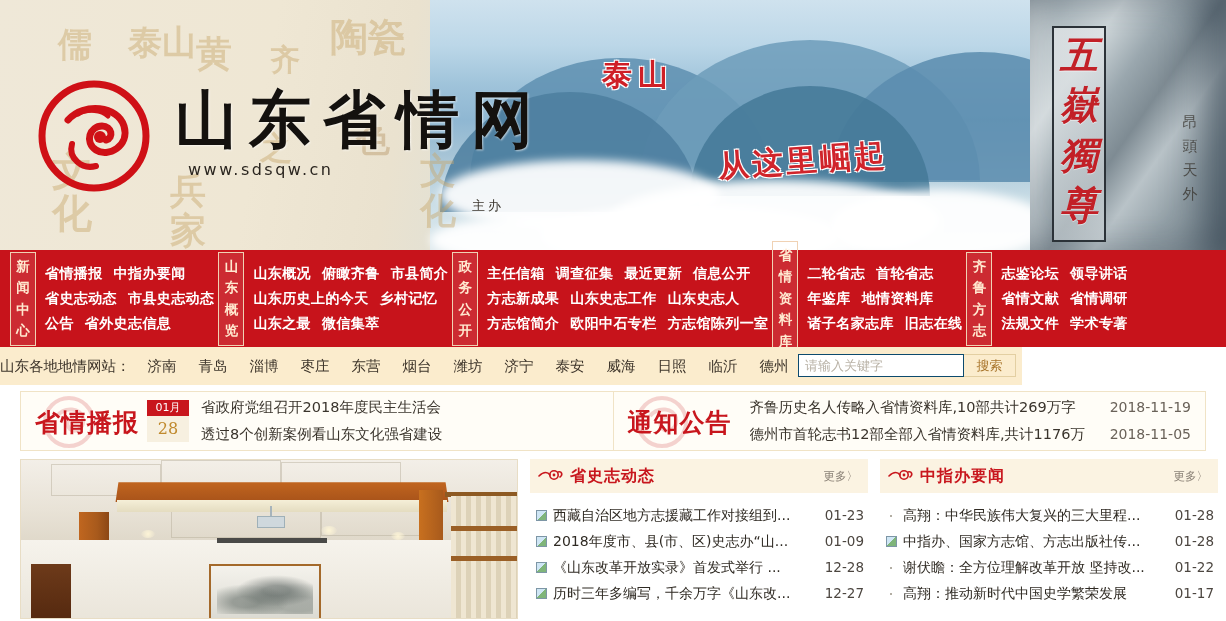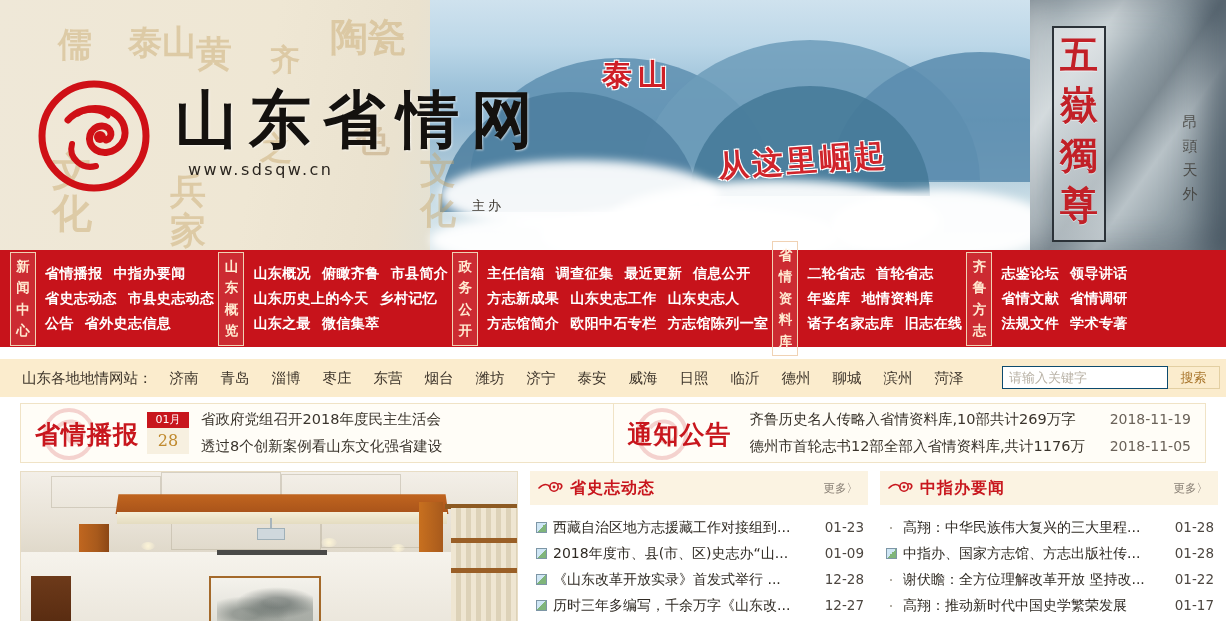--- a/index.html
+++ b/index.html
@@ -63,20 +63,21 @@
   .stele-panel {
     position: absolute; right: 120px; top: 26px; width: 54px; height: 216px;
     border: 2px solid #2c3238;
     background: linear-gradient(180deg, rgba(226,230,232,.75), rgba(196,204,208,.7));
   }
   .stele-text {
     position: absolute; right: 124px; top: 30px; width: 46px;
     color: #c22027; font-size: 38px; line-height: 50px; text-align: center;
     font-family: "DejaVu Serif", "Liberation Serif", serif; font-weight: 700;
     text-shadow: 0 1px 0 rgba(255,255,255,.5);
+    font-style: italic;
   }
   .stele-side {
     position: absolute; right: 24px; top: 110px; width: 24px;
     color: #3d3a35; font-size: 15px; line-height: 24px; text-align: center;
     font-family: "DejaVu Serif", "Liberation Serif", serif;
     opacity: .8;
   }
   .taishan-label {
     position: absolute; left: 602px; top: 55px;
     font-size: 30px; color: #cf1f26; font-weight: 700;
@@ -154,23 +155,23 @@
   .nav-links { padding-left: 9px; display: flex; flex-direction: column; justify-content: center; }
   .nav-row { display: flex; white-space: nowrap; line-height: 25px; }
   .nav-link {
     color: #ffffff; font-size: 14px; font-weight: 700; margin-right: 11px;
     cursor: pointer; letter-spacing: .4px;
   }
   .nav-link:last-child { margin-right: 0; }
 
   
   .citybar {
-    position: relative; width: 1226px; height: 38px;
+    position: relative; width: 1022px; height: 38px;
     background: #fbeccd;
-    display: flex; align-items: center; padding-left: 22px; margin-top: 12px;
+    display: flex; align-items: center; 
   }
   .city-label { font-size: 14.5px; color: #3d342a; margin-right: 6px; white-space: nowrap; }
   .city-link {
     font-size: 14.5px; color: #3d342a; margin: 0 11px; cursor: pointer; white-space: nowrap;
   }
   .search-wrap {
     position: absolute; right: 6px; top: 7px; display: flex; height: 23px;
   }
   .search-input {
     width: 166px; height: 23px; border: 1px solid #0c4a6e; background: #fff;

